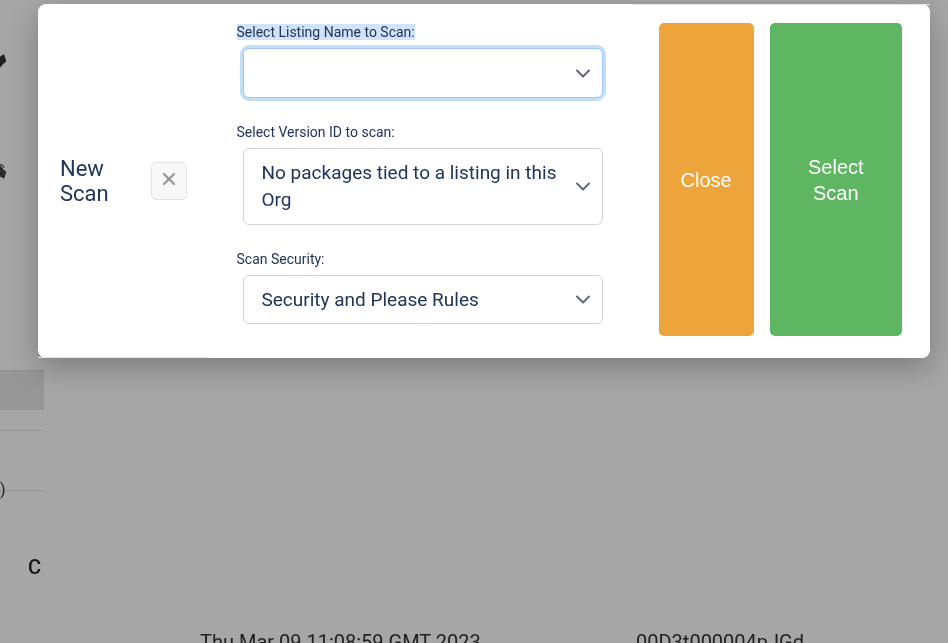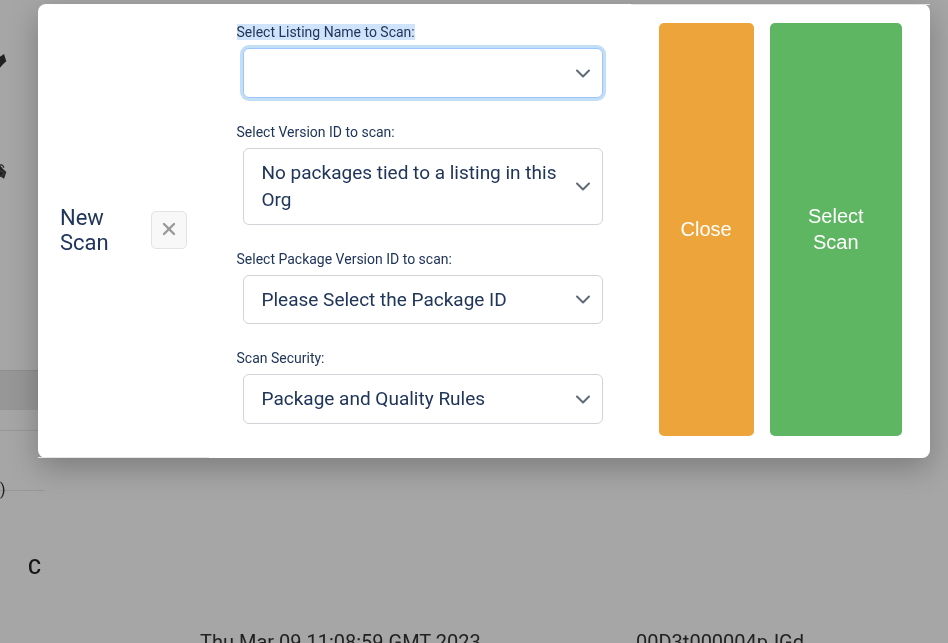--- a/index.html
+++ b/index.html
@@ -239,43 +239,32 @@
       <div class="select-wrap">
         <div class="form-select">No packages tied to a listing in this Org</div>
         <span class="chevron">
           <svg width="16" height="10" viewBox="0 0 16 10" fill="none" stroke-width="2" stroke-linecap="round" stroke-linejoin="round">
               <polyline points="2,2 8,8 14,2"></polyline>
             </svg>
         </span>
       </div>
     </div>
 
+
     <div class="form-group">
-      <span class="form-label">Select Package Version ID to scan:</span>
+      <span class="form-label">Scan Security:</span>
       <div class="select-wrap">
-        <div class="form-select">Please Select the Package ID</div>
+        <div class="form-select">Security and Please Rules</div>
         <span class="chevron">
           <svg width="16" height="10" viewBox="0 0 16 10" fill="none" stroke-width="2" stroke-linecap="round" stroke-linejoin="round">
               <polyline points="2,2 8,8 14,2"></polyline>
             </svg>
         </span>
       </div>
     </div>
 
-    <div class="form-group">
-      <span class="form-label">Scan Security:</span>
-      <div class="select-wrap">
-        <div class="form-select">Package and Quality Rules</div>
-        <span class="chevron">
-          <svg width="16" height="10" viewBox="0 0 16 10" fill="none" stroke-width="2" stroke-linecap="round" stroke-linejoin="round">
-              <polyline points="2,2 8,8 14,2"></polyline>
-            </svg>
-        </span>
-      </div>
-    </div>
-
   </div>
 
   <div class="modal-footer">
     <button class="btn btn-warning">Close</button>
     <button class="btn btn-success">Select Scan</button>
   </div>
 </div>
 
 </body></html>

